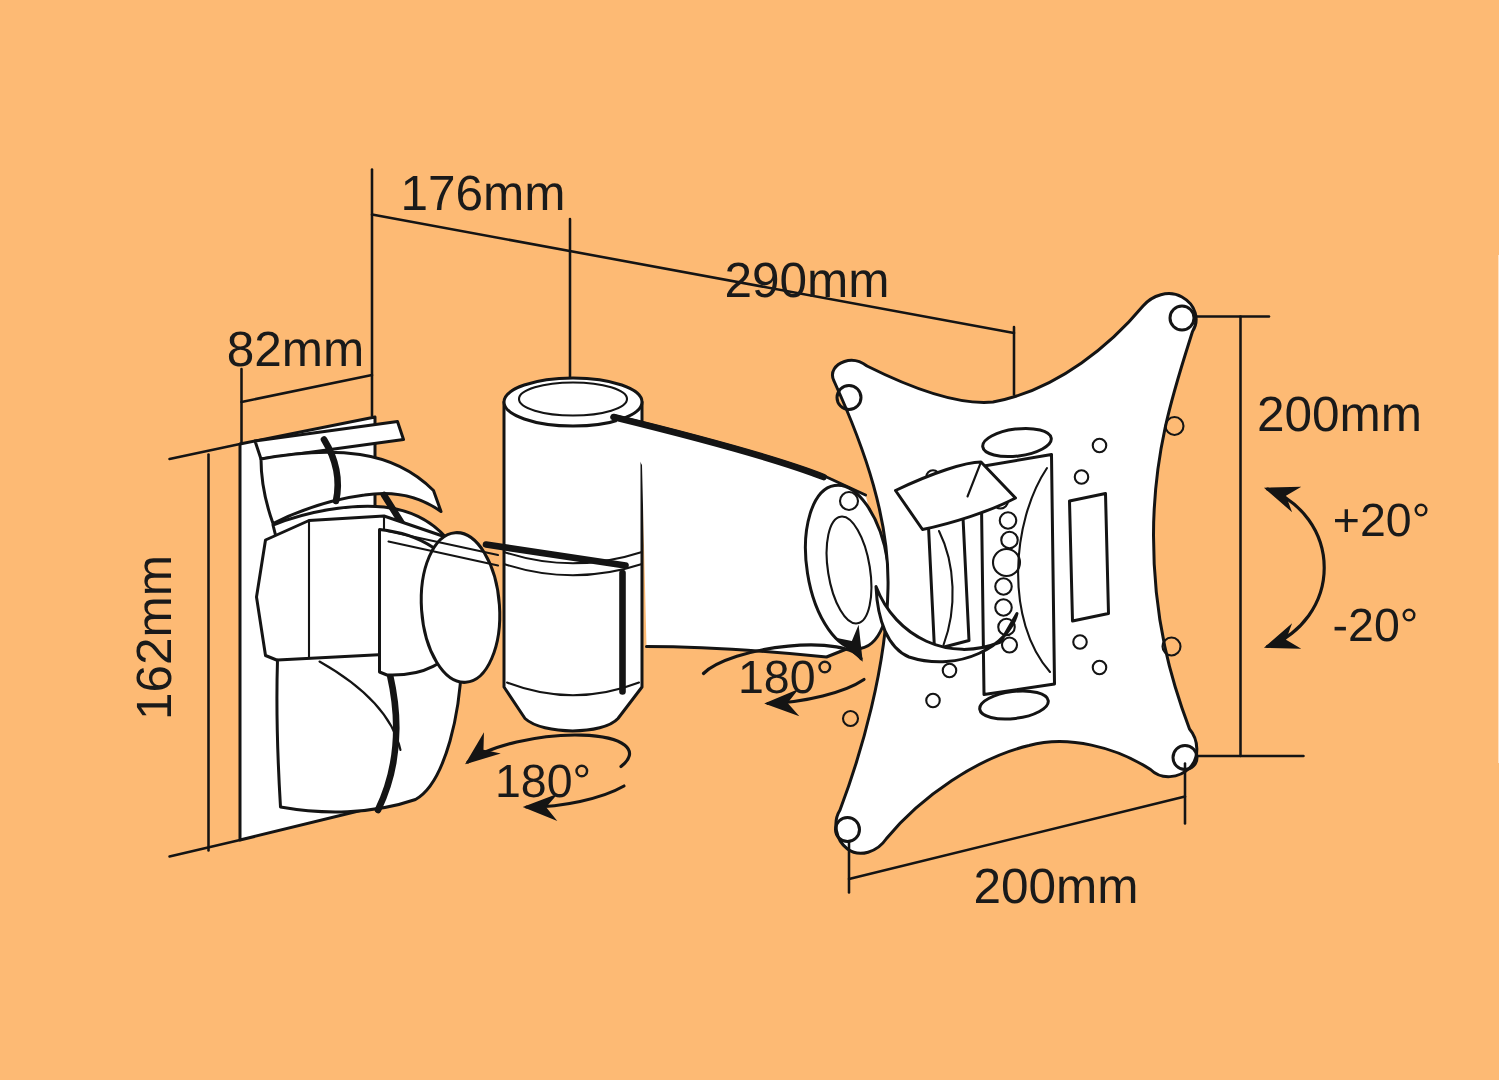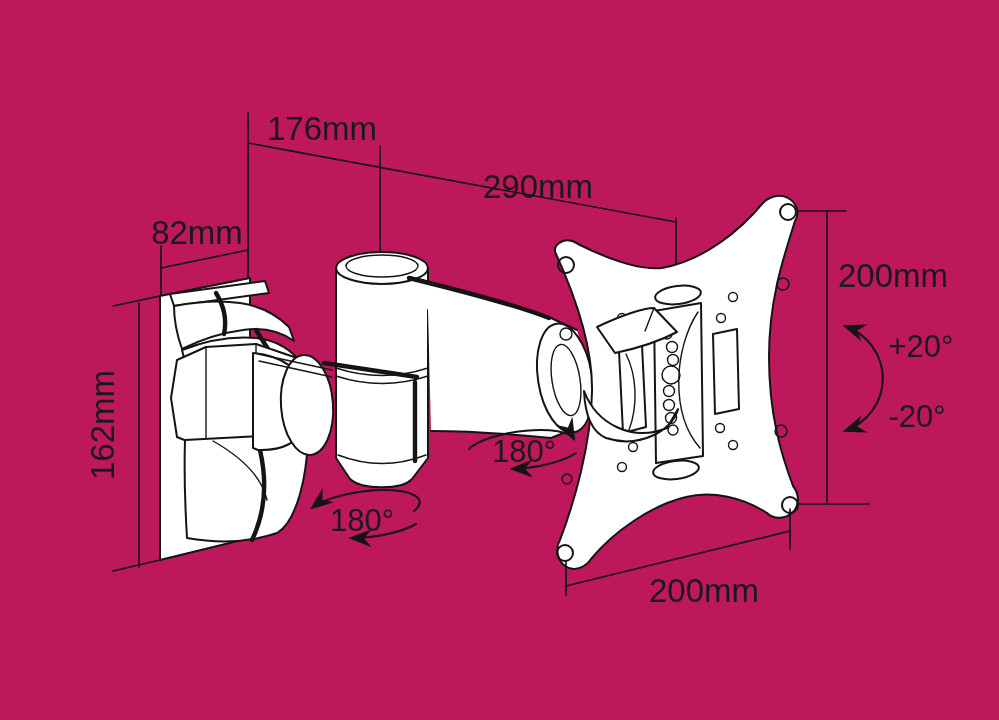--- a/index.html
+++ b/index.html
@@ -1,16 +1,16 @@
 <!DOCTYPE html>
 <html><head>
 <meta charset="utf-8">
 <style>
   html,body{margin:0;padding:0;background:#ffffff;}
-  .stage{position:relative;width:999px;height:720px;background:#be185d;overflow:hidden;
+  .stage{position:relative;width:999px;height:720px;background:#fdba74;overflow:hidden;
          font-family:"Liberation Sans", sans-serif;}
   svg{display:block;}
   .outline{fill:none;stroke:#141414;stroke-width:2;stroke-linecap:round;stroke-linejoin:round;}
   .fillw{fill:#ffffff;stroke:#141414;stroke-width:2;stroke-linecap:round;stroke-linejoin:round;}
   .thin{fill:none;stroke:#141414;stroke-width:1.4;stroke-linecap:round;}
   .thick{fill:none;stroke:#141414;stroke-width:4.4;stroke-linecap:round;}
   .dim{fill:none;stroke:#141414;stroke-width:1.7;stroke-linecap:round;}
   .arrow{fill:none;stroke:#141414;stroke-width:2.1;stroke-linecap:round;}
   .lbl{fill:#1a1a1a;font-size:33px;}
   .lbl-angle{fill:#1a1a1a;font-size:31px;}

